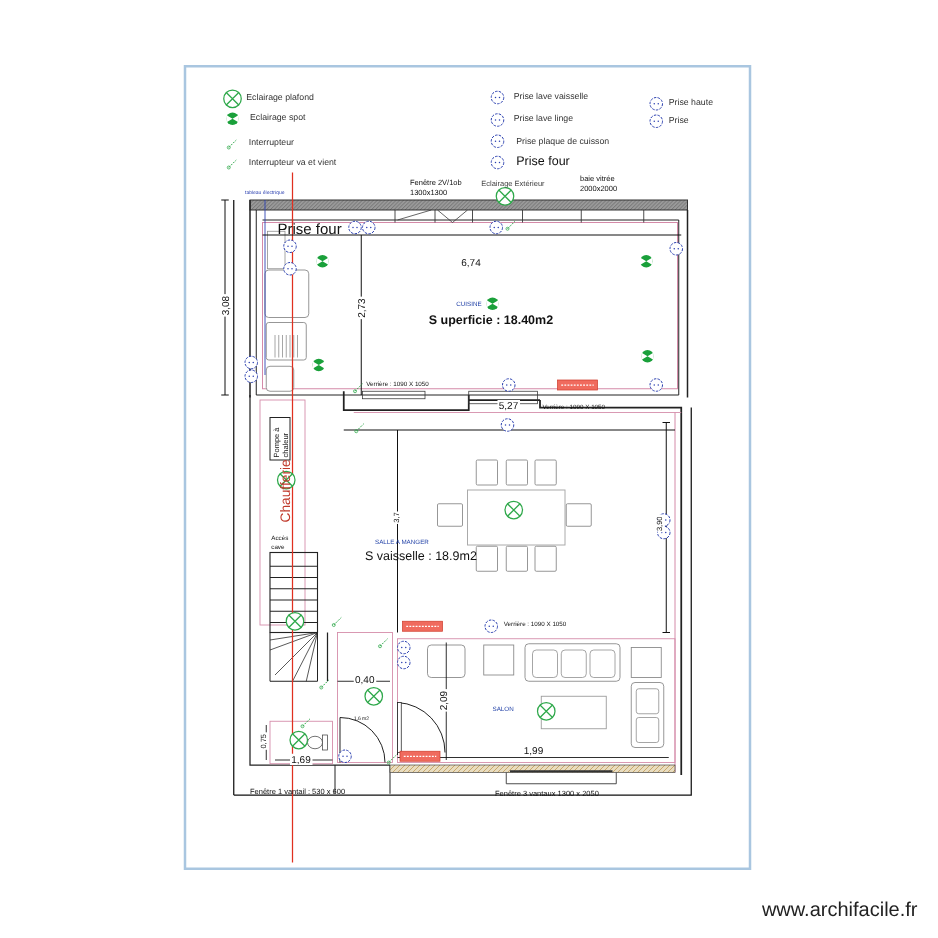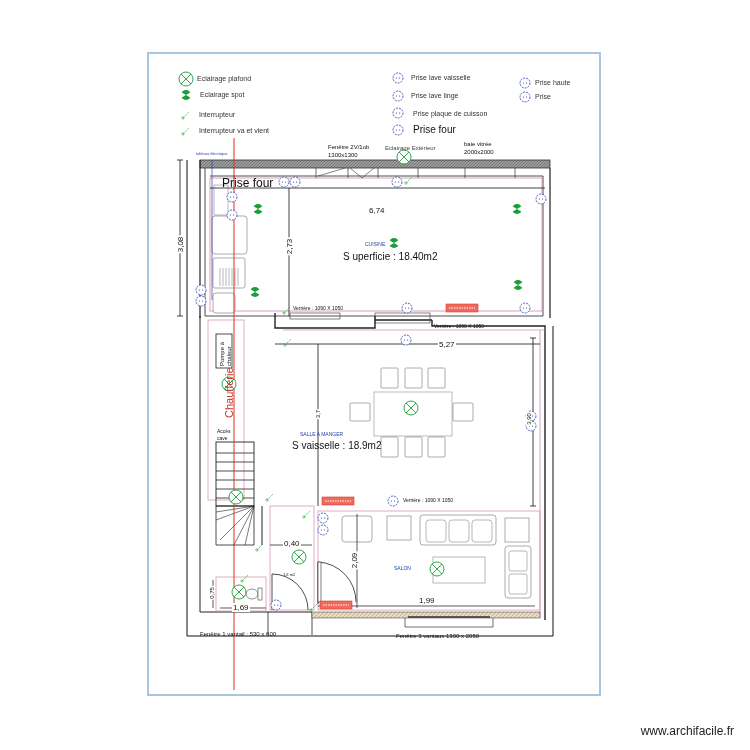--- a/index.html
+++ b/index.html
@@ -5,21 +5,21 @@
   html,body{margin:0;padding:0;background:#fff;}
   body{width:750px;height:750px;position:relative;overflow:hidden;font-family:"Liberation Sans",sans-serif;}
   .frame{position:absolute;left:147px;top:52px;width:454px;height:644px;border:2px solid #a9c6e0;box-sizing:border-box;}
   .abs{position:absolute;}
   .lg-text{font-size:7px;color:#333;white-space:nowrap;}
   .lg-text-big{font-size:10px;color:#111;white-space:nowrap;}
   .label-sm{font-size:6px;color:#111;white-space:nowrap;}
   .label-dim{font-size:8px;color:#111;white-space:nowrap;background:#fff;padding:0 1px;}
   .room-name{font-size:5px;color:#1f3fa6;white-space:nowrap;}
   .area{font-size:10px;color:#111;white-space:nowrap;}
-  .wm{position:absolute;right:16px;bottom:12px;font-size:12px;color:#222;margin-left:20px;}
+  .wm{position:absolute;right:16px;bottom:12px;font-size:16px;color:#222;margin-left:20px;}
   svg{position:absolute;left:0;top:0;}
 </style>
 </head>
 <body>
 
 <div class="frame"></div>
 
 <svg width="750" height="750" viewBox="0 0 750 750">
   <defs>
     <pattern id="hatch" width="4" height="4" patternUnits="userSpaceOnUse">
@@ -204,42 +204,42 @@
 
 <div class="abs" style="left:196px;top:151px;font-size:4px;color:#2a3fb0;">tableau électrique</div>
 <div class="abs label-sm" style="left:328px;top:144px;">Fenêtre 2V/1ob</div>
 <div class="abs label-sm" style="left:328px;top:152px;">1300x1300</div>
 <div class="abs" style="left:385px;top:145px;font-size:6px;color:#444;">Eclairage Extérieur</div>
 <div class="abs label-sm" style="left:464px;top:141px;">baie vitrée</div>
 <div class="abs label-sm" style="left:464px;top:149px;">2000x2000</div>
 <div class="abs" style="left:222px;top:176px;font-size:12px;color:#111;">Prise four</div>
 
 <div class="abs room-name" style="left:365px;top:241px;">CUISINE</div>
-<div class="abs area" style="left:343px;top:251px;">S uperficie : 18.40m2</div>
+<div class="abs area" style="left:343px;top:251px;font-weight:bold;">S uperficie : 18.40m2</div>
 <div class="abs room-name" style="left:300px;top:431px;">SALLE A MANGER</div>
 <div class="abs area" style="left:292px;top:440px;">S vaisselle : 18.9m2</div>
 <div class="abs room-name" style="left:394px;top:565px;">SALON</div>
 <div class="abs" style="left:283px;top:572px;font-size:4px;color:#111;">1,6 m2</div>
 
 <div class="abs" style="left:219px;top:337px;font-size:6px;color:#111;line-height:7px;transform:rotate(-90deg);transform-origin:left top;left:219px;top:366px;">Pompe à</div>
 <div class="abs" style="font-size:6px;color:#111;transform:rotate(-90deg);transform-origin:left top;left:226px;top:366px;">chaleur</div>
 <div class="abs" style="font-size:11px;color:#c0392b;transform:rotate(-90deg);transform-origin:left top;left:223px;top:418px;">Chaufferie</div>
 <div class="abs" style="left:217px;top:428px;font-size:5px;color:#111;">Accès</div>
 <div class="abs" style="left:217px;top:435px;font-size:5px;color:#111;">cave</div>
 
 <div class="abs" style="left:293px;top:305px;font-size:5px;color:#111;">Verrière : 1090 X 1050</div>
 <div class="abs" style="left:434px;top:323px;font-size:5px;color:#111;">Verrière : 1090 X 1050</div>
 <div class="abs" style="left:403px;top:497px;font-size:5px;color:#111;">Verrière : 1090 X 1050</div>
 <div class="abs" style="left:200px;top:631px;font-size:6px;color:#111;">Fenêtre 1 vantail : 530 x 600</div>
 <div class="abs" style="left:396px;top:633px;font-size:6px;color:#111;">Fenêtre 3 vantaux 1300 x 2050</div>
 
 <div class="abs label-dim" style="left:368px;top:183px;margin-top:23px;">6,74</div>
 <div class="abs label-dim" style="left:172px;top:240px;transform:rotate(-90deg);">3,08</div>
 <div class="abs label-dim" style="left:281px;top:242px;transform:rotate(-90deg);">2,73</div>
-<div class="abs label-dim" style="left:398px;top:340px;margin-left:40px;">5,27</div>
+<div class="abs label-dim" style="left:398px;top:320px;">5,27</div>
 <div class="abs label-dim" style="left:313px;top:411px;transform:rotate(-90deg);font-size:6px;">3,7</div>
 <div class="abs label-dim" style="left:522px;top:416px;transform:rotate(-90deg);font-size:6px;">3,90</div>
 <div class="abs label-dim" style="left:283px;top:539px;">0,40</div>
 <div class="abs label-dim" style="left:346px;top:556px;transform:rotate(-90deg);">2,09</div>
 <div class="abs label-dim" style="left:418px;top:596px;">1,99</div>
 <div class="abs label-dim" style="left:232px;top:603px;">1,69</div>
 <div class="abs label-dim" style="left:205px;top:590px;transform:rotate(-90deg);font-size:6px;">0,75</div>
 
 <div class="wm">www.archifacile.fr</div>
 

